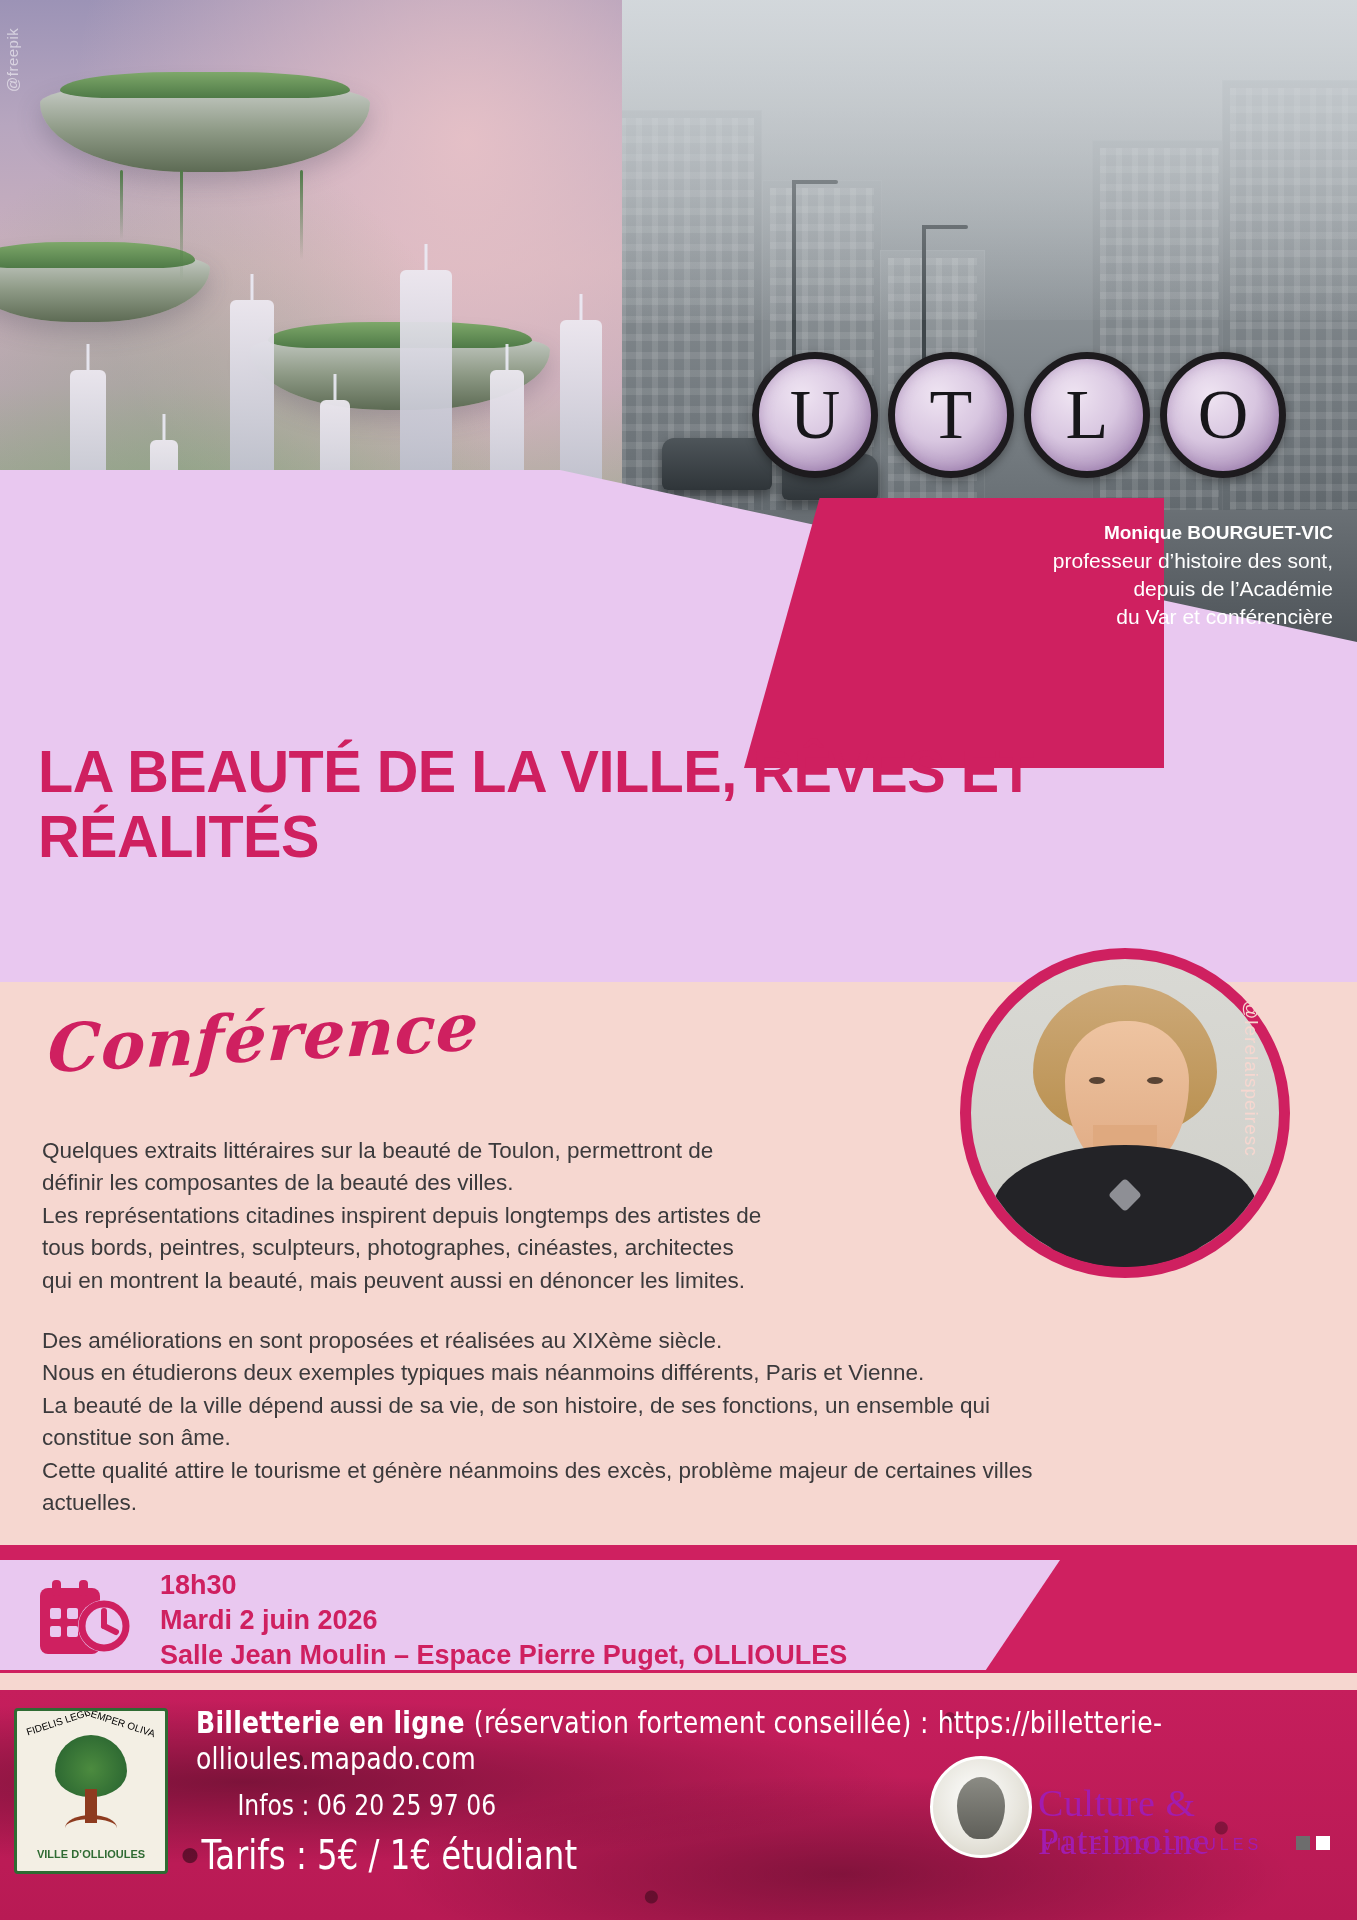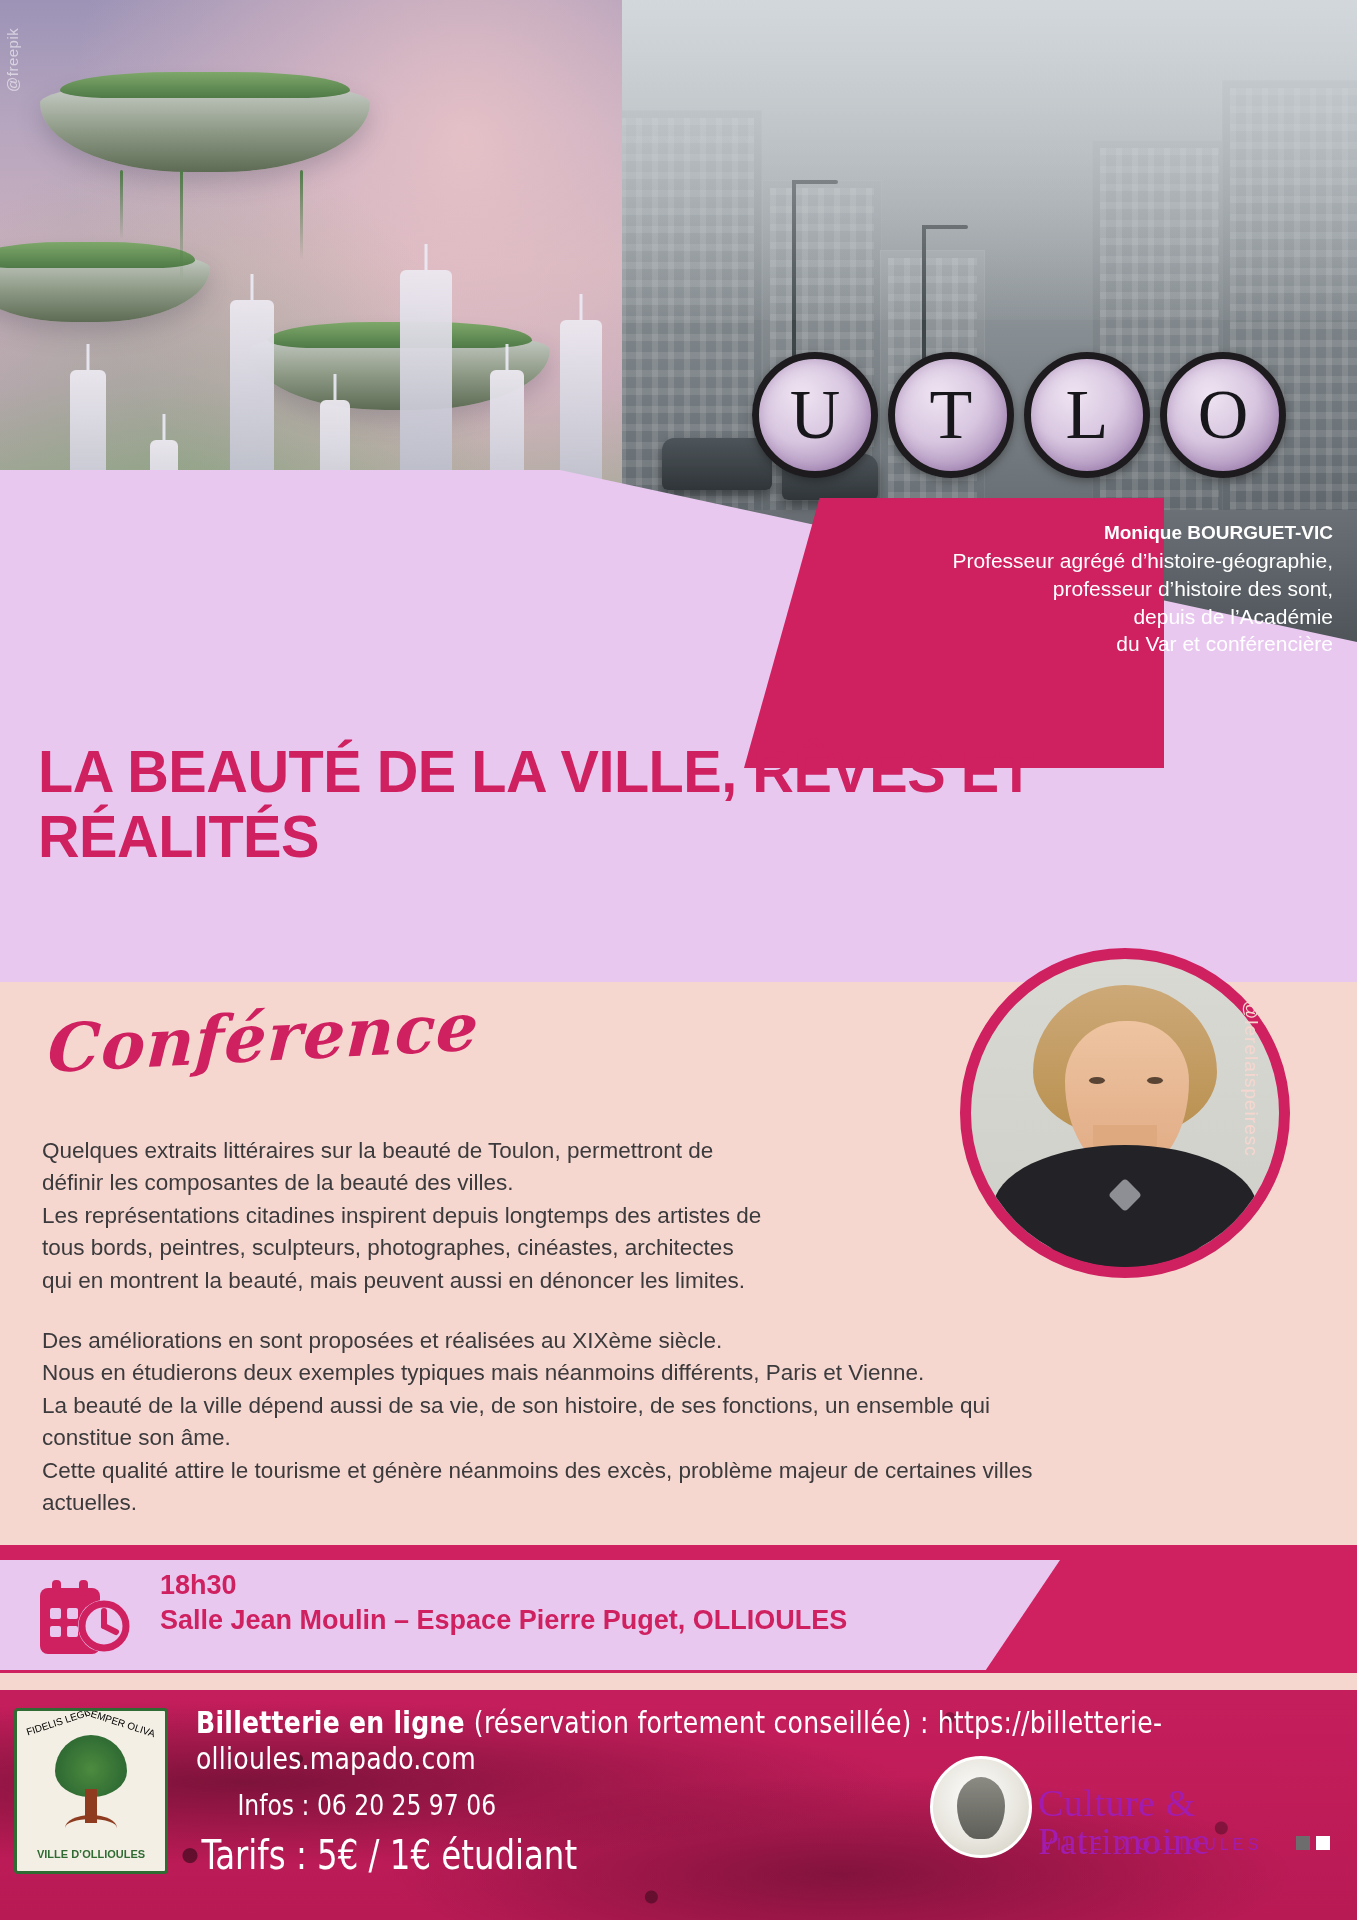--- a/index.html
+++ b/index.html
@@ -600,21 +600,20 @@
 
   <div class="utlo">
     <div class="disc">U</div>
     <div class="disc">T</div>
     <div class="disc">L</div>
     <div class="disc">O</div>
   </div>
 
   <div class="speaker-text">
     <span class="nm">Monique BOURGUET-VIC</span>
-    <div>Professeur agrégé d’histoire-géographie,</div>
     <div>professeur d’histoire des sont,</div>
     <div>depuis de l’Académie</div>
     <div>du Var et conférencière</div>
   </div>
 
   <div class="lilac"></div>
   <div class="title">LA BEAUTÉ DE LA VILLE, RÊVES ET RÉALITÉS</div>
 
   <div class="body-area"></div>
 
@@ -661,20 +660,21 @@
     <rect x="12" y="48" width="11" height="11" rx="2" fill="#e9c8f0"></rect>
     <rect x="29" y="48" width="11" height="11" rx="2" fill="#e9c8f0"></rect>
     <circle cx="66" cy="48" r="26" fill="#e9c8f0"></circle>
     <circle cx="66" cy="48" r="22" fill="none" stroke="#cf2060" stroke-width="7"></circle>
     <line x1="66" y1="48" x2="66" y2="33" stroke="#cf2060" stroke-width="6" stroke-linecap="round"></line>
     <line x1="66" y1="48" x2="78" y2="54" stroke="#cf2060" stroke-width="6" stroke-linecap="round"></line>
   </svg>
 
   <div class="date-text">
     <div>18h30</div>
+    <div>Mardi 2 juin 2026</div>
     <div>Salle Jean Moulin – Espace Pierre Puget, OLLIOULES</div>
   </div>
 
   <div class="footer">
     <div class="footer-lines">
       <div class="fl1">
         <span>Billetterie en ligne</span>
         <span class="thin">(réservation fortement conseillée) :</span>
         <span class="thin">https://billetterie-ollioules.mapado.com</span>
       </div>

